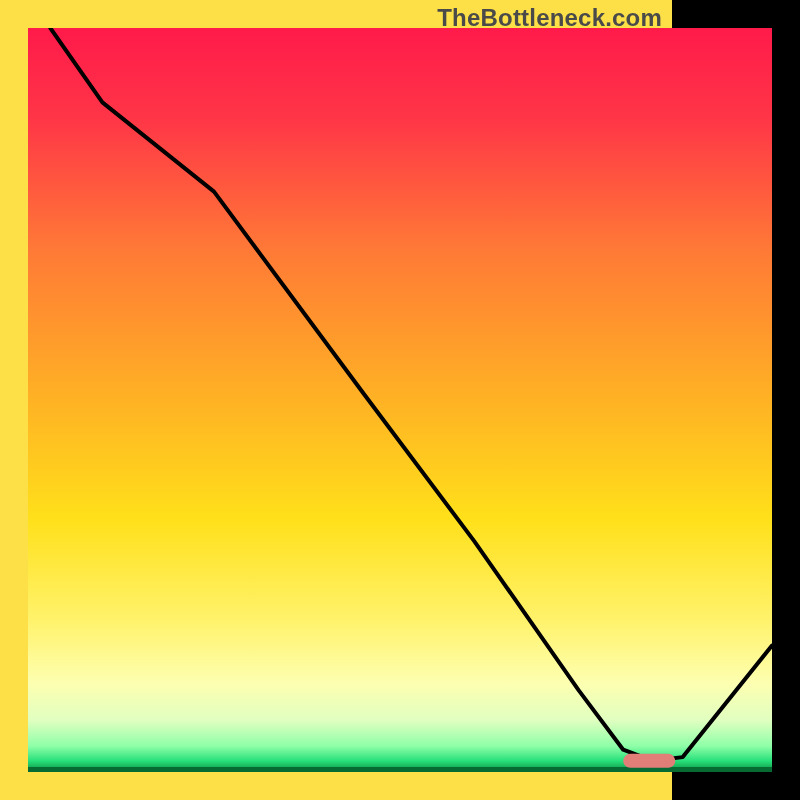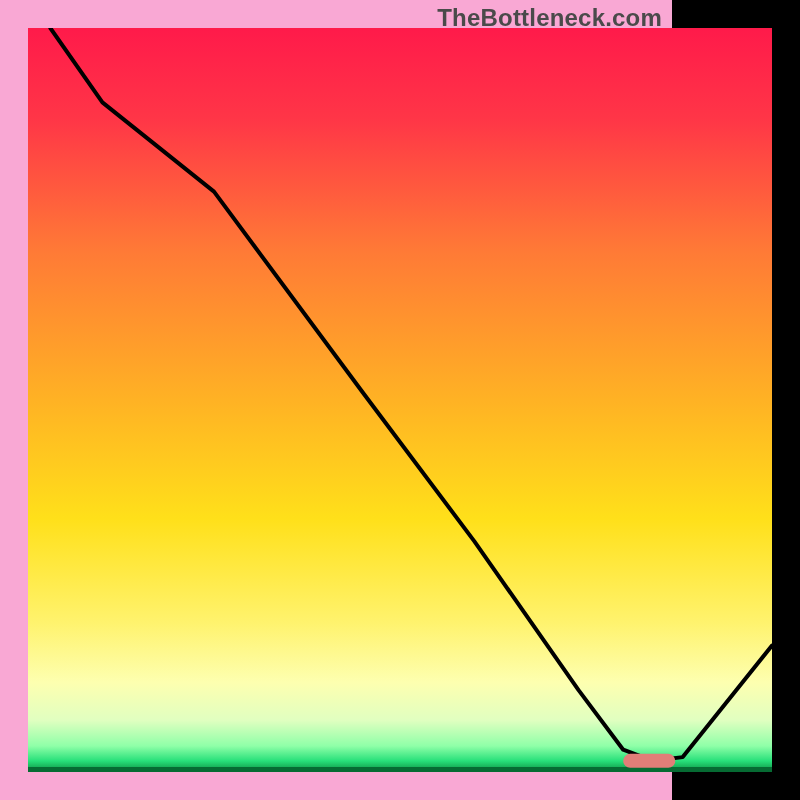--- a/index.html
+++ b/index.html
@@ -7,21 +7,21 @@
     width: 800px;
     height: 800px;
     background: #000;
     overflow: hidden;
     font-family: Arial, Helvetica, sans-serif;
   }
   .figure {
     position: relative;
     width: 672px;
     height: 800px;
-    background: #f9a8d4;
+    background: #fde047;
   }
   .watermark {
     position: absolute;
     top: 4px;
     right: 10px;
     color: #4a4a4a;
     font-size: 24px;
     font-weight: 600;
     letter-spacing: 0.2px;
     user-select: none;

